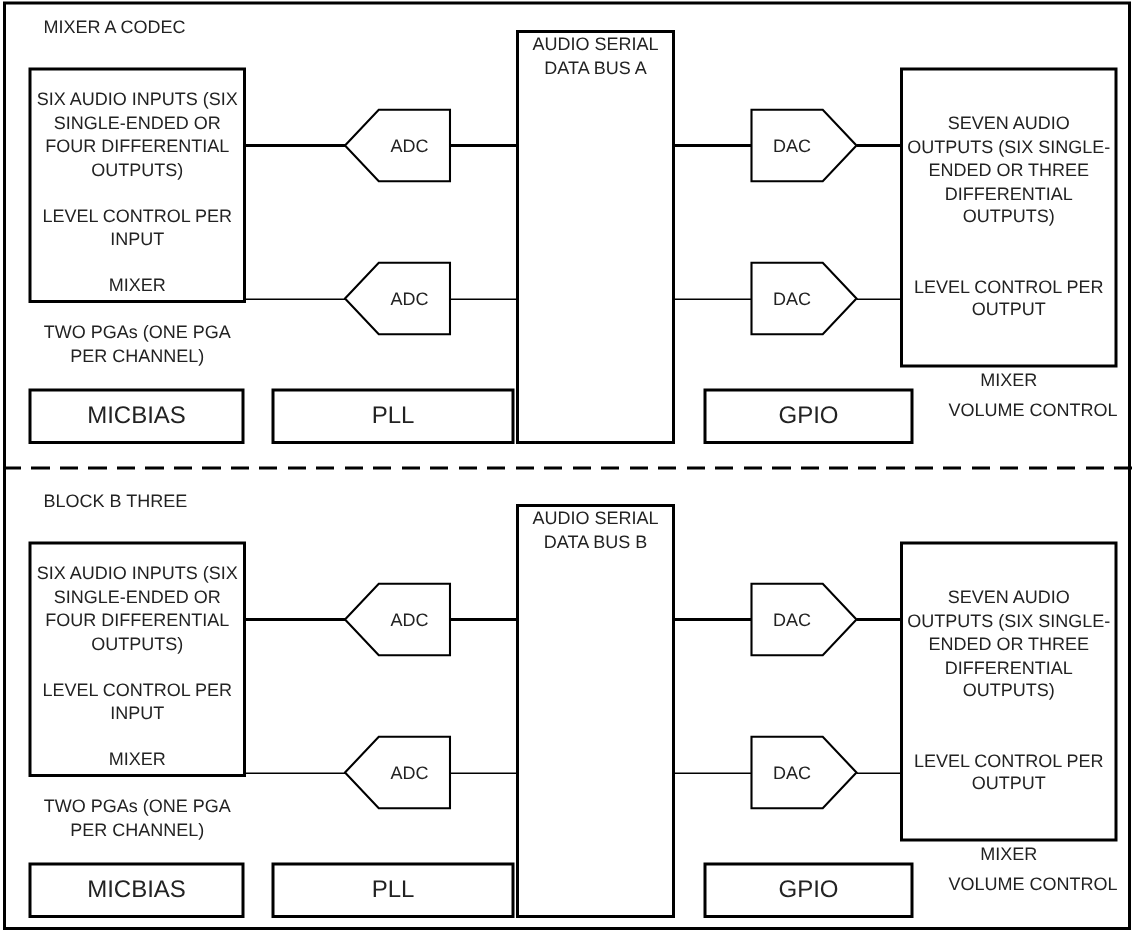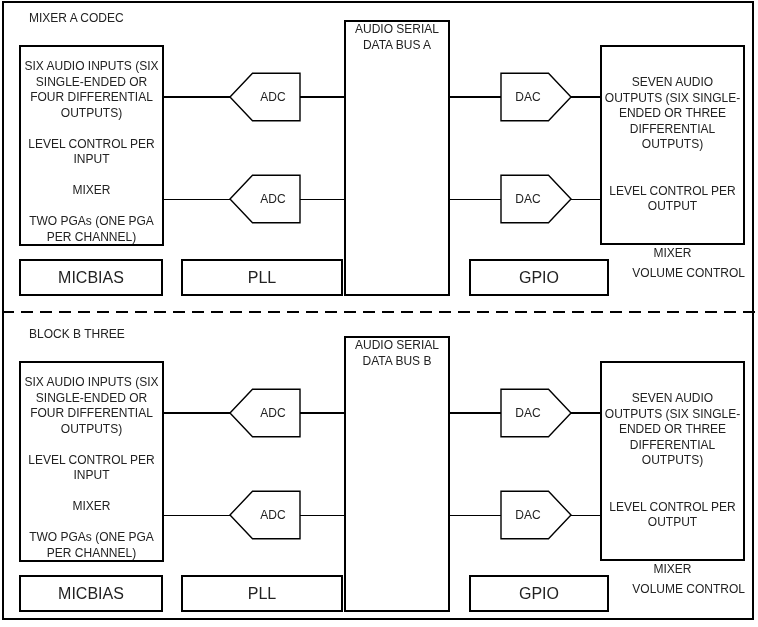--- a/index.html
+++ b/index.html
@@ -46,21 +46,21 @@
     border: 2px solid #000000;
     box-sizing: border-box;
     background: #ffffff;
   }
   .box-text {
     white-space: pre-line;
     font-size: 12px;
     line-height: 15.5px;
     text-align: center;
   }
-  .inputs-box  { left: 19px;  top: 45px; width: 145px; height: 201px; padding-top: 12px; }
+  .inputs-box  { left: 19px;  top: 45px; width: 145px; height: 157px; padding-top: 12px; }
   .outputs-box { left: 600px; top: 45px; width: 145px; height: 200px; padding-top: 28px; }
   .bus-box {
     left: 344px; top: 20px;
     width: 106px; height: 276px;
     display: flex; align-items: flex-start; justify-content: center;
   }
   .small-box {
     top: 259px; height: 37px;
     display: flex; align-items: center; justify-content: center;
     font-size: 16px;

